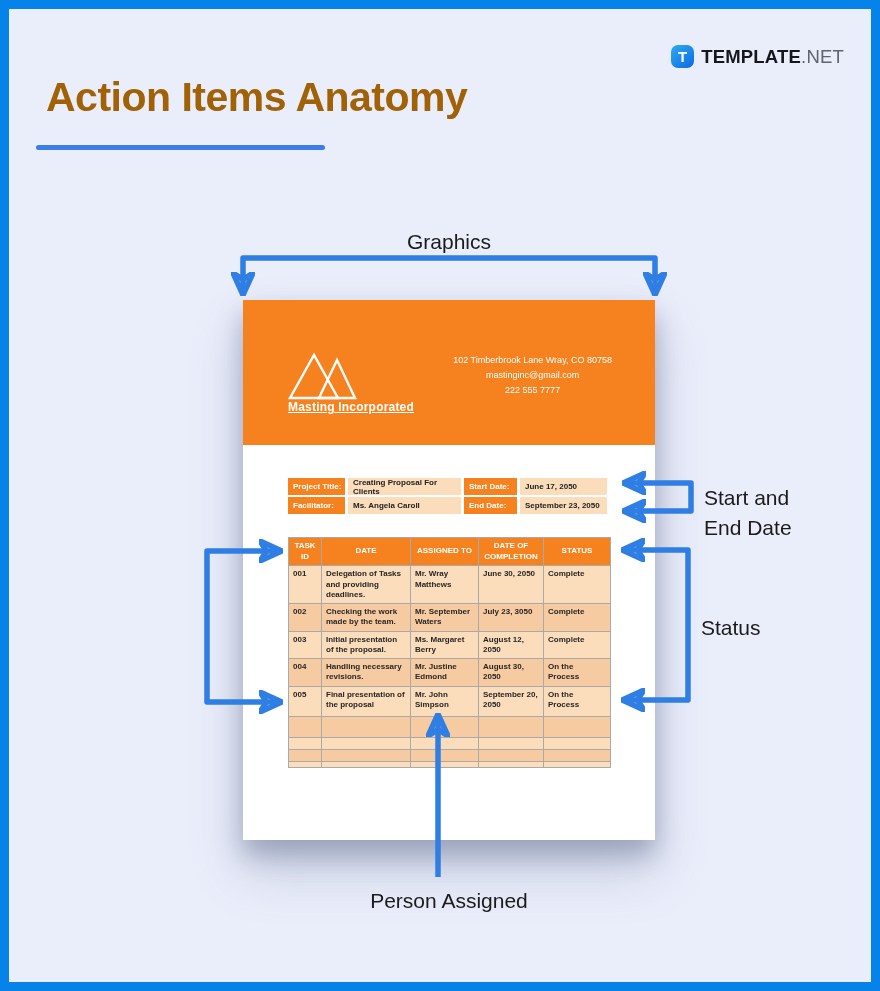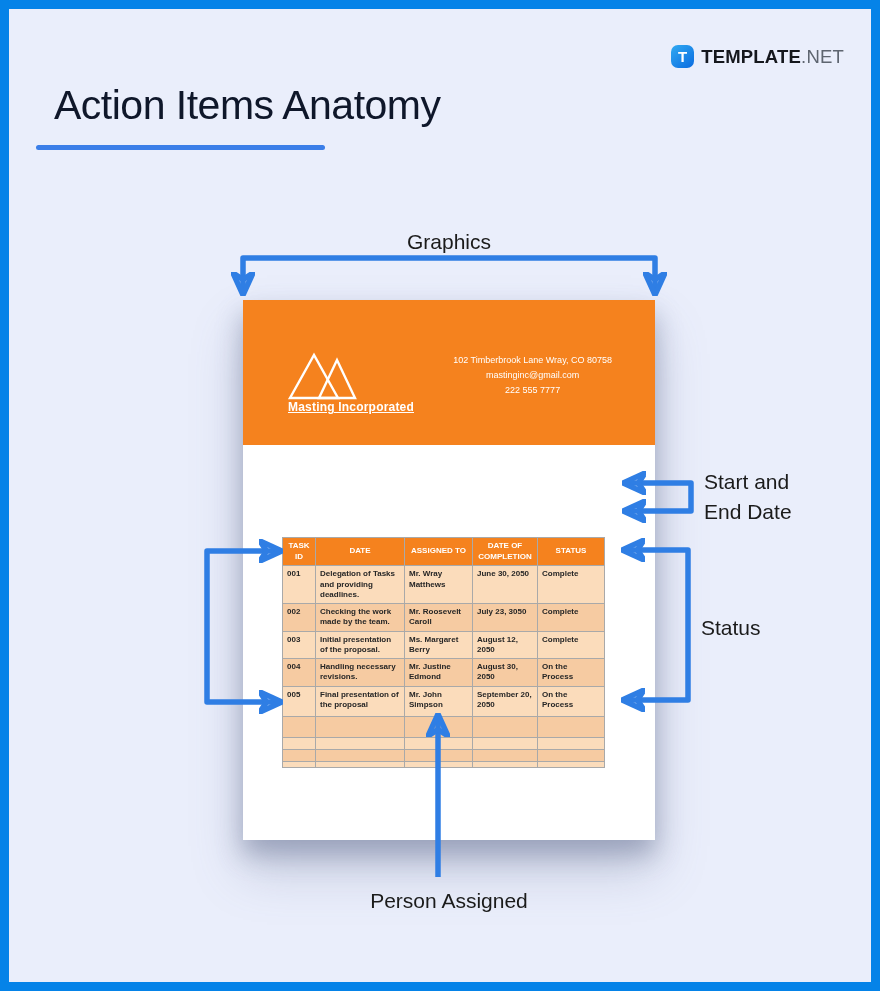--- a/index.html
+++ b/index.html
@@ -13,27 +13,27 @@
 
   
   .brand{position:absolute; top:45px; right:36px; display:flex; align-items:center; gap:7px; z-index:3;}
   .brand-badge{width:23px; height:23px; border-radius:7px; background:linear-gradient(140deg,#31aaf2,#0a6be0);
     color:#fff; font-weight:bold; font-size:15px; display:flex; align-items:center; justify-content:center;}
   .brand-name{font-size:18.5px; letter-spacing:.2px;}
   .brand-name b{color:#15171d; font-weight:bold;}
   .brand-name i{font-style:normal; color:#5e6570; font-weight:normal;}
 
   
-  .title{position:absolute; left:38px; top:66px; margin:16px; font-size:41px; font-weight:normal; color:#0f172a; z-index:3; letter-spacing:-.5px;}
+  .title{position:absolute; left:38px; top:66px; margin:8px; font-size:41px; font-weight:bold; color:#a16207; z-index:3; letter-spacing:-.5px;}
   .title-underline{position:absolute; left:36px; top:145px; width:289px; height:5px; border-radius:2.5px; background:#3B7EE8; z-index:3;}
 
   
   .label{position:absolute; color:#1b1b1b; font-size:21px; line-height:1.42; z-index:3;}
   .label-graphics{left:243px; top:227px; width:412px; text-align:center;}
-  .label-sed{left:704px; top:467px; width:108px;}
+  .label-sed{left:704px; top:483px; width:108px;}
   .label-taskdesc{left:74px; top:597px; width:140px;}
   .label-status{left:701px; top:613px;}
   .label-person{left:243px; top:886px; width:412px; text-align:center;}
 
   
   .doc{position:absolute; left:243px; top:300px; width:412px; height:540px; background:#ffffff; z-index:2;
     box-shadow:0 14px 24px rgba(97,108,142,.45), 0 30px 48px rgba(97,108,142,.28);}
   .doc-header{position:absolute; left:0; top:0; width:412px; height:145px; background:#F5821E;}
   .logo-wrap{position:absolute; left:45px; top:52px;}
   .logo-wrap svg{display:block;}
@@ -41,21 +41,21 @@
   .contact{position:absolute; right:43px; top:53px; text-align:center; color:#fff; font-size:9px; line-height:15px;}
 
   
   .info-grid{position:absolute; left:45px; top:178px; width:322px; display:grid;
     grid-template-columns:57px 113px 53px 87px; grid-template-rows:17px 17px; column-gap:3px; row-gap:2px;}
   .info-grid .cell{display:flex; align-items:center; padding-left:5px; font-size:8px; font-weight:bold; overflow:hidden;}
   .info-grid .lab{background:#F5821E; color:#fff;}
   .info-grid .val{background:#FBDCBB; color:#222;}
 
   
-  .action-table{position:absolute; left:39px; top:237px; width:322px; border-collapse:collapse; table-layout:fixed;}
+  .action-table{position:absolute; left:45px; top:237px; width:322px; border-collapse:collapse; table-layout:fixed;}
   .action-table th, .action-table td{border:1px solid #A9A9A9;}
   .action-table th{background:#F5821E; color:#fff; font-size:8px; font-weight:bold; line-height:1.3;
     text-align:center; vertical-align:middle; padding:2px 1px; height:23px;}
   .action-table td{font-size:8px; font-weight:bold; color:#262626; line-height:1.32;
     vertical-align:top; padding:3px 4px 2px; word-wrap:break-word;}
   .action-table tr.light td{background:#FBDCBB;}
   .action-table tr.dark td{background:#F6CBA2;}
 
   
   .arrows{position:absolute; inset:0; z-index:4; pointer-events:none;}
@@ -89,20 +89,30 @@
         </svg>
         <div class="company">Masting Incorporated</div>
       </div>
       <div class="contact">
         <div>102 Timberbrook Lane Wray, CO 80758</div>
         <div>mastinginc@gmail.com</div>
         <div>222 555 7777</div>
       </div>
     </div>
 
+    <div class="info-grid">
+      <div class="cell lab">Project Title:</div>
+      <div class="cell val">Creating Proposal For Clients</div>
+      <div class="cell lab">Start Date:</div>
+      <div class="cell val">June 17, 2050</div>
+      <div class="cell lab">Facilitator:</div>
+      <div class="cell val">Ms. Angela Caroll</div>
+      <div class="cell lab">End Date:</div>
+      <div class="cell val">September 23, 2050</div>
+    </div>
 
     <table class="action-table">
       <colgroup>
         <col style="width:33px">
           <col style="width:89px">
           <col style="width:68px">
           <col style="width:65px">
           <col style="width:67px">
       </colgroup>
       <thead>
@@ -118,21 +128,21 @@
           <tr class="light" style="height: 36px;">
             <td>001</td>
             <td>Delegation of Tasks and providing deadlines.</td>
             <td>Mr. Wray Matthews</td>
             <td>June 30, 2050</td>
             <td>Complete</td>
           </tr>
           <tr class="dark" style="height: 28px;">
             <td>002</td>
             <td>Checking the work made by the team.</td>
-            <td>Mr. Roosevelt Caroll</td>
+            <td>Mr. September Waters</td>
             <td>July 23, 3050</td>
             <td>Complete</td>
           </tr>
           <tr class="light" style="height: 27px;">
             <td>003</td>
             <td>Initial presentation of the proposal.</td>
             <td>Ms. Margaret Berry</td>
             <td>August 12, 2050</td>
             <td>Complete</td>
           </tr>

